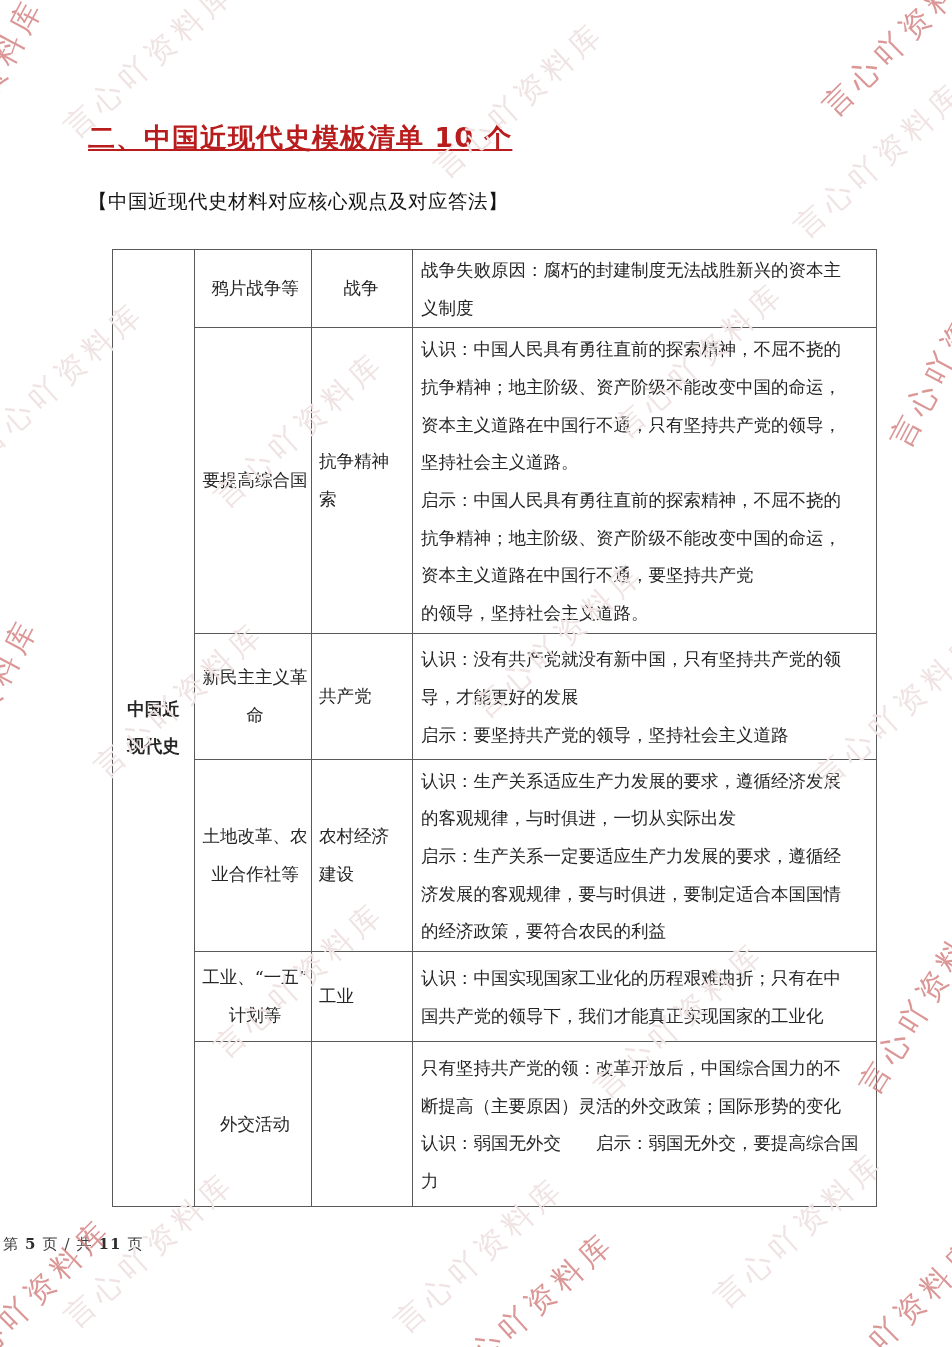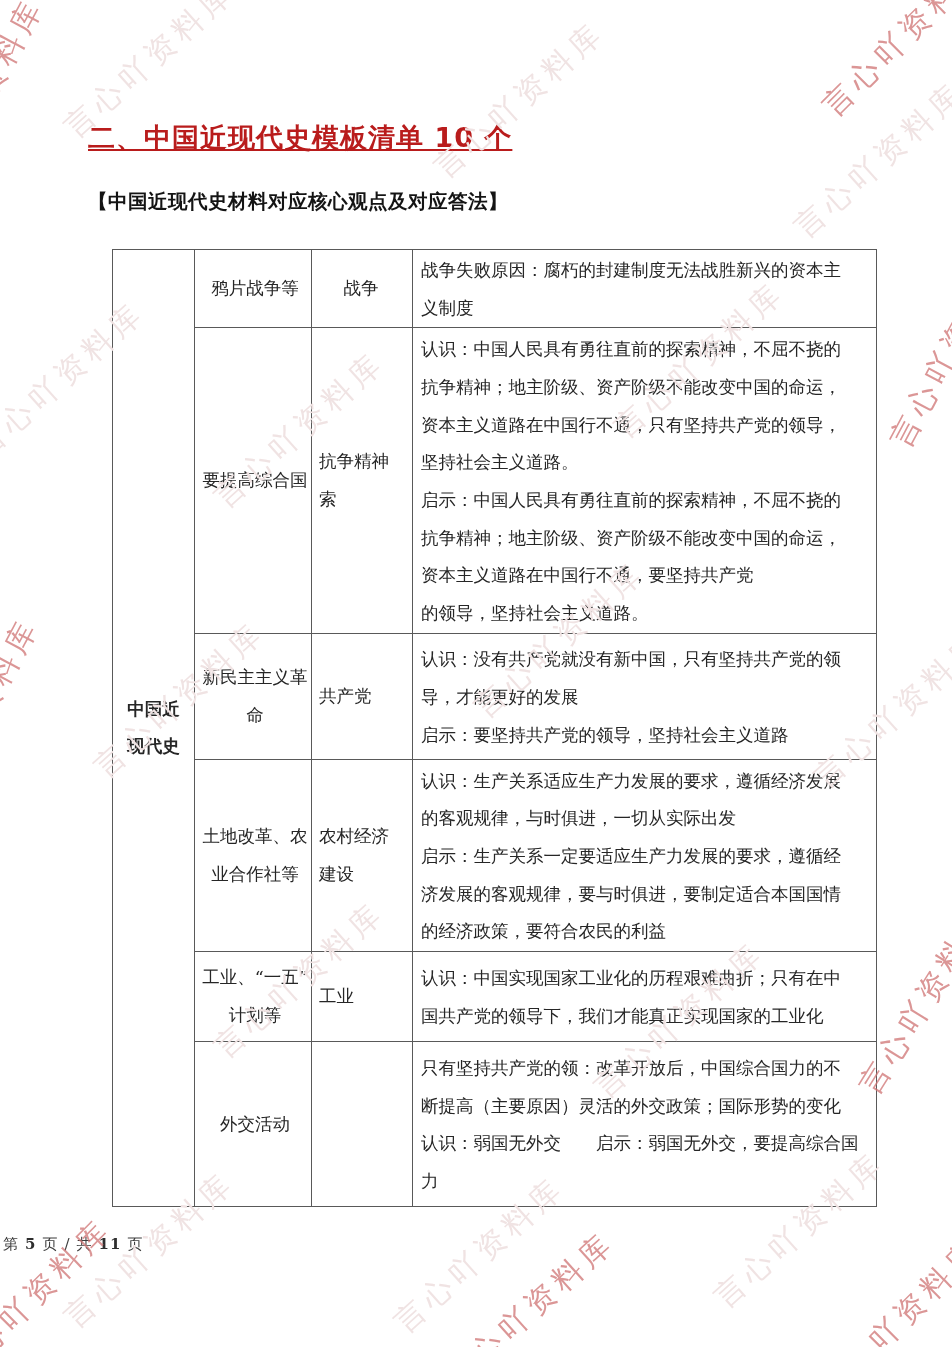--- a/index.html
+++ b/index.html
@@ -39,21 +39,21 @@
     letter-spacing: 1px;
     color: #b91c1c;
     text-decoration: underline;
   }
   .subtitle {
     position: absolute;
     left: 88px;
     top: 188px;
     z-index: 2;
     font-size: 19.5px;
-    font-weight: 700;
+    font-weight: 400;
     color: #141414;
     letter-spacing: 0.5px;
   }
   
   .table-wrap {
     position: absolute;
     left: 112px;
     top: 249px;
     z-index: 2;
   }

